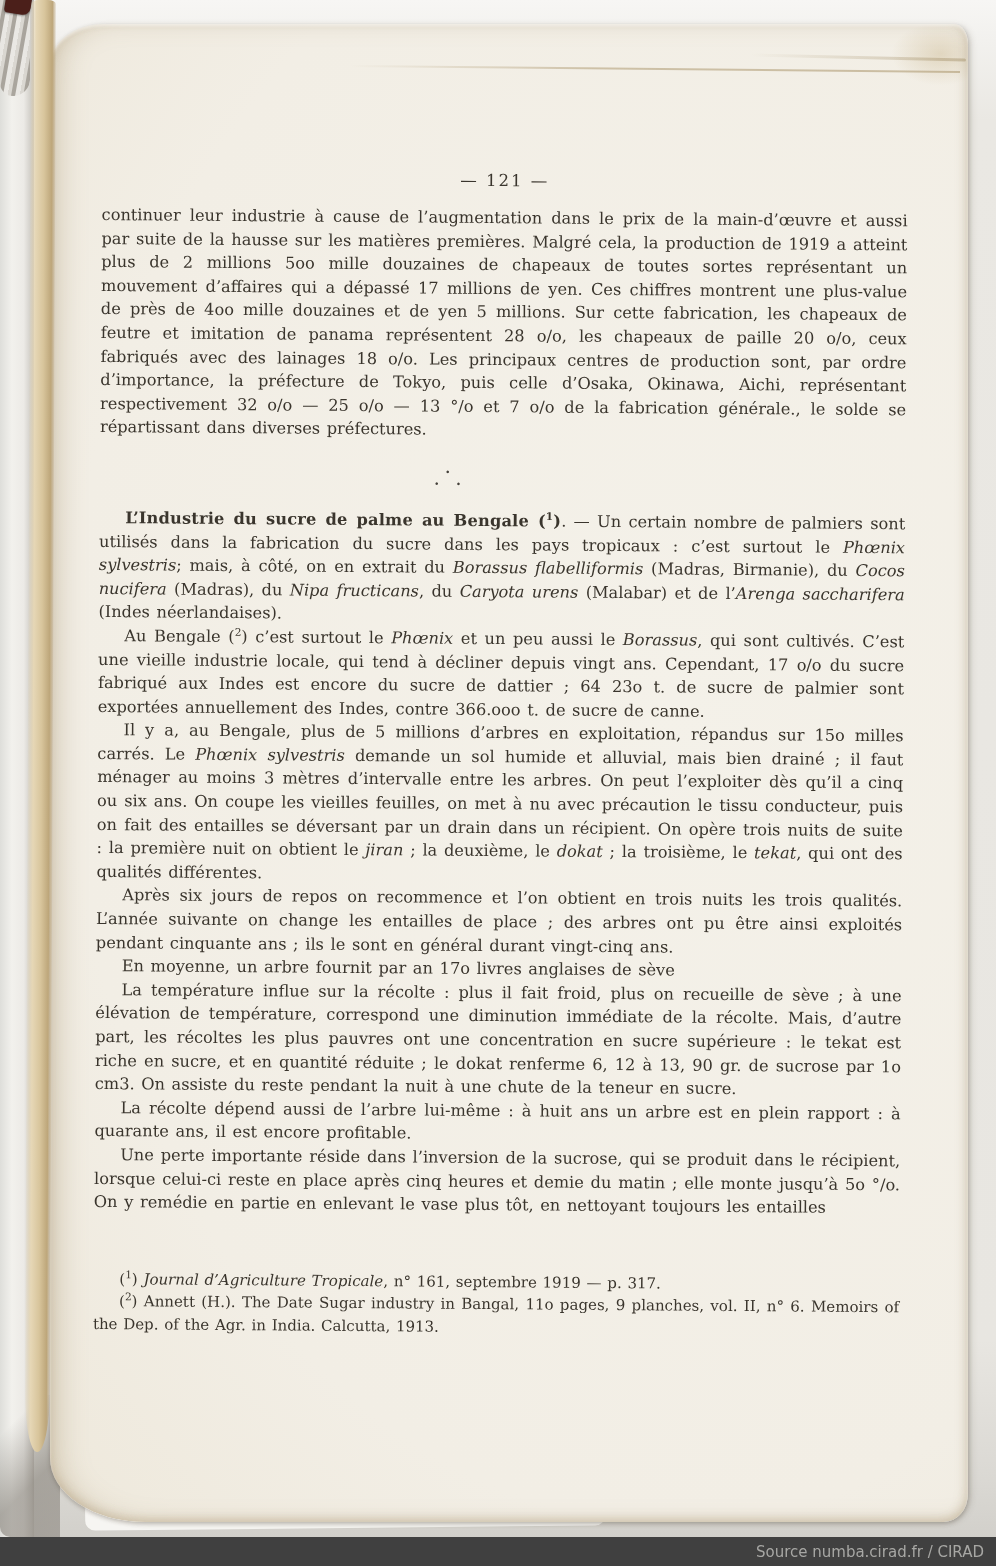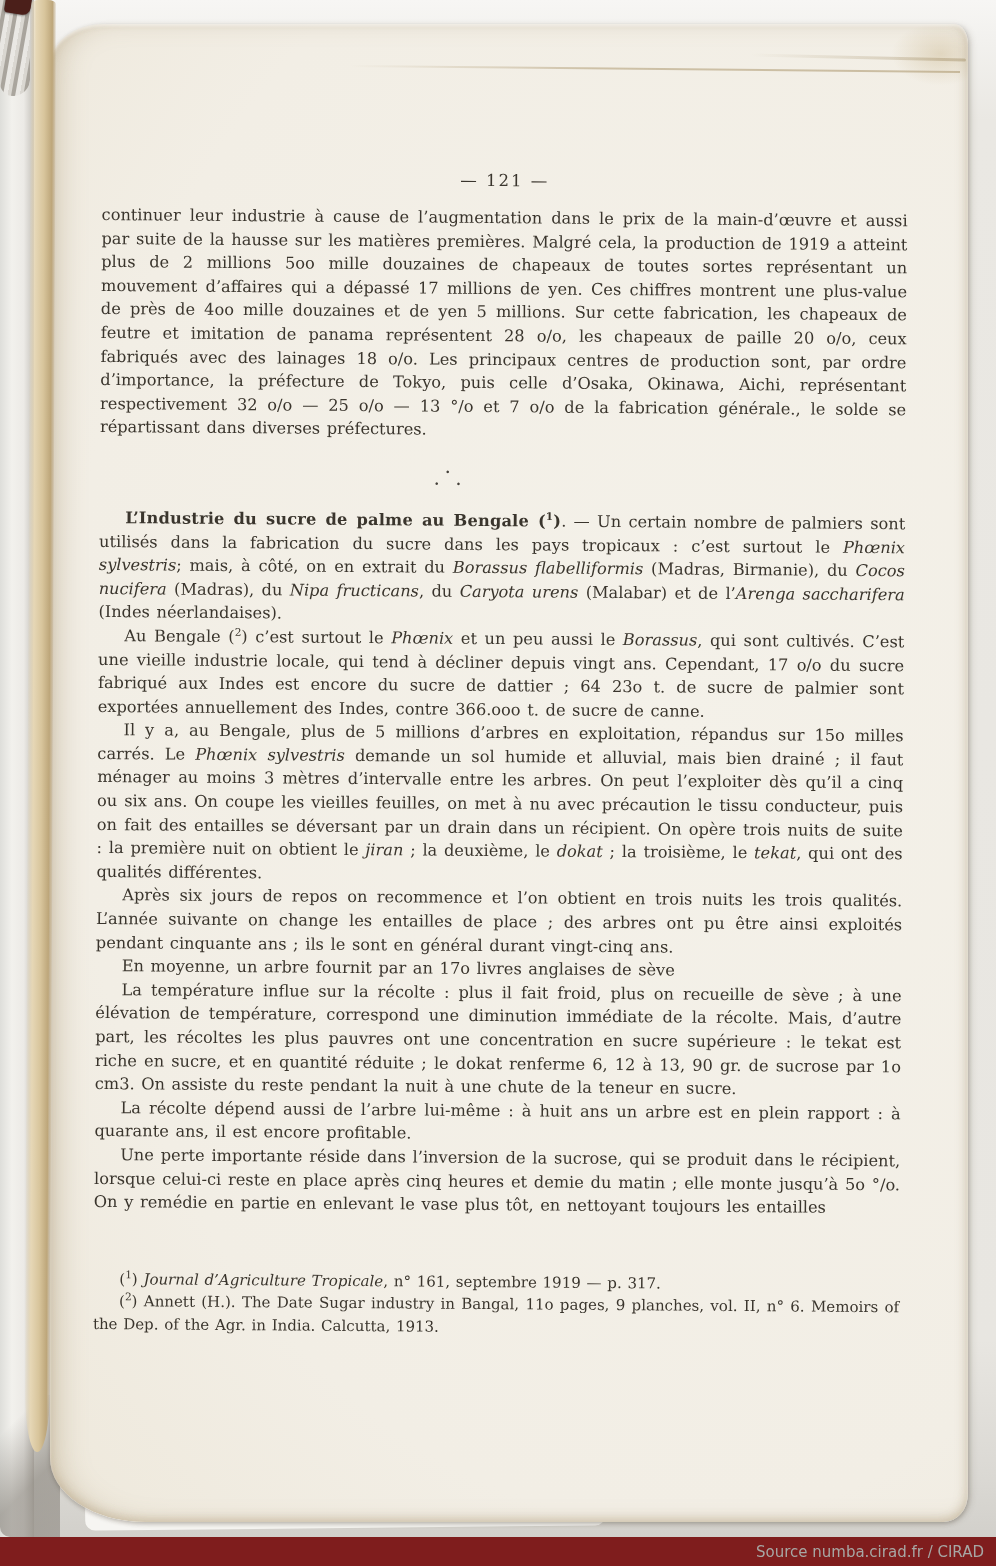--- a/index.html
+++ b/index.html
@@ -82,21 +82,21 @@
   .para sup,.fn sup{font-size:10.5px;vertical-align:super;line-height:0;}
   .fnref{white-space:nowrap;}
   .sep{display:block;text-align:center;margin:26px 0 18px -110px;color:#44403a;}
   .sep .l1{display:block;font-size:14px;line-height:9px;font-weight:bold;}
   .sep .l2{display:block;font-size:14px;line-height:14px;font-weight:bold;word-spacing:12px;}
   .footnotes{margin-top:54px;}
   .fn{margin:0;text-align:justify;font-size:15px;line-height:22.6px;text-indent:26px;word-spacing:1px;}
   
   .footer{
     position:absolute;left:0;bottom:0;width:996px;height:29px;z-index:10;
-    background:#7f1d1d;box-sizing:border-box;padding-right:12px;
+    background:#404040;box-sizing:border-box;padding-right:12px;
     display:flex;align-items:center;justify-content:flex-end;
     font-family:"DejaVu Sans", sans-serif;font-size:15px;color:#a7a7a4;padding-left:36px;
   }
 </style>
 </head>
 <body>
 
 <div class="stage">
   <div class="prev-pages"></div>
   <div class="curl-top"></div>

